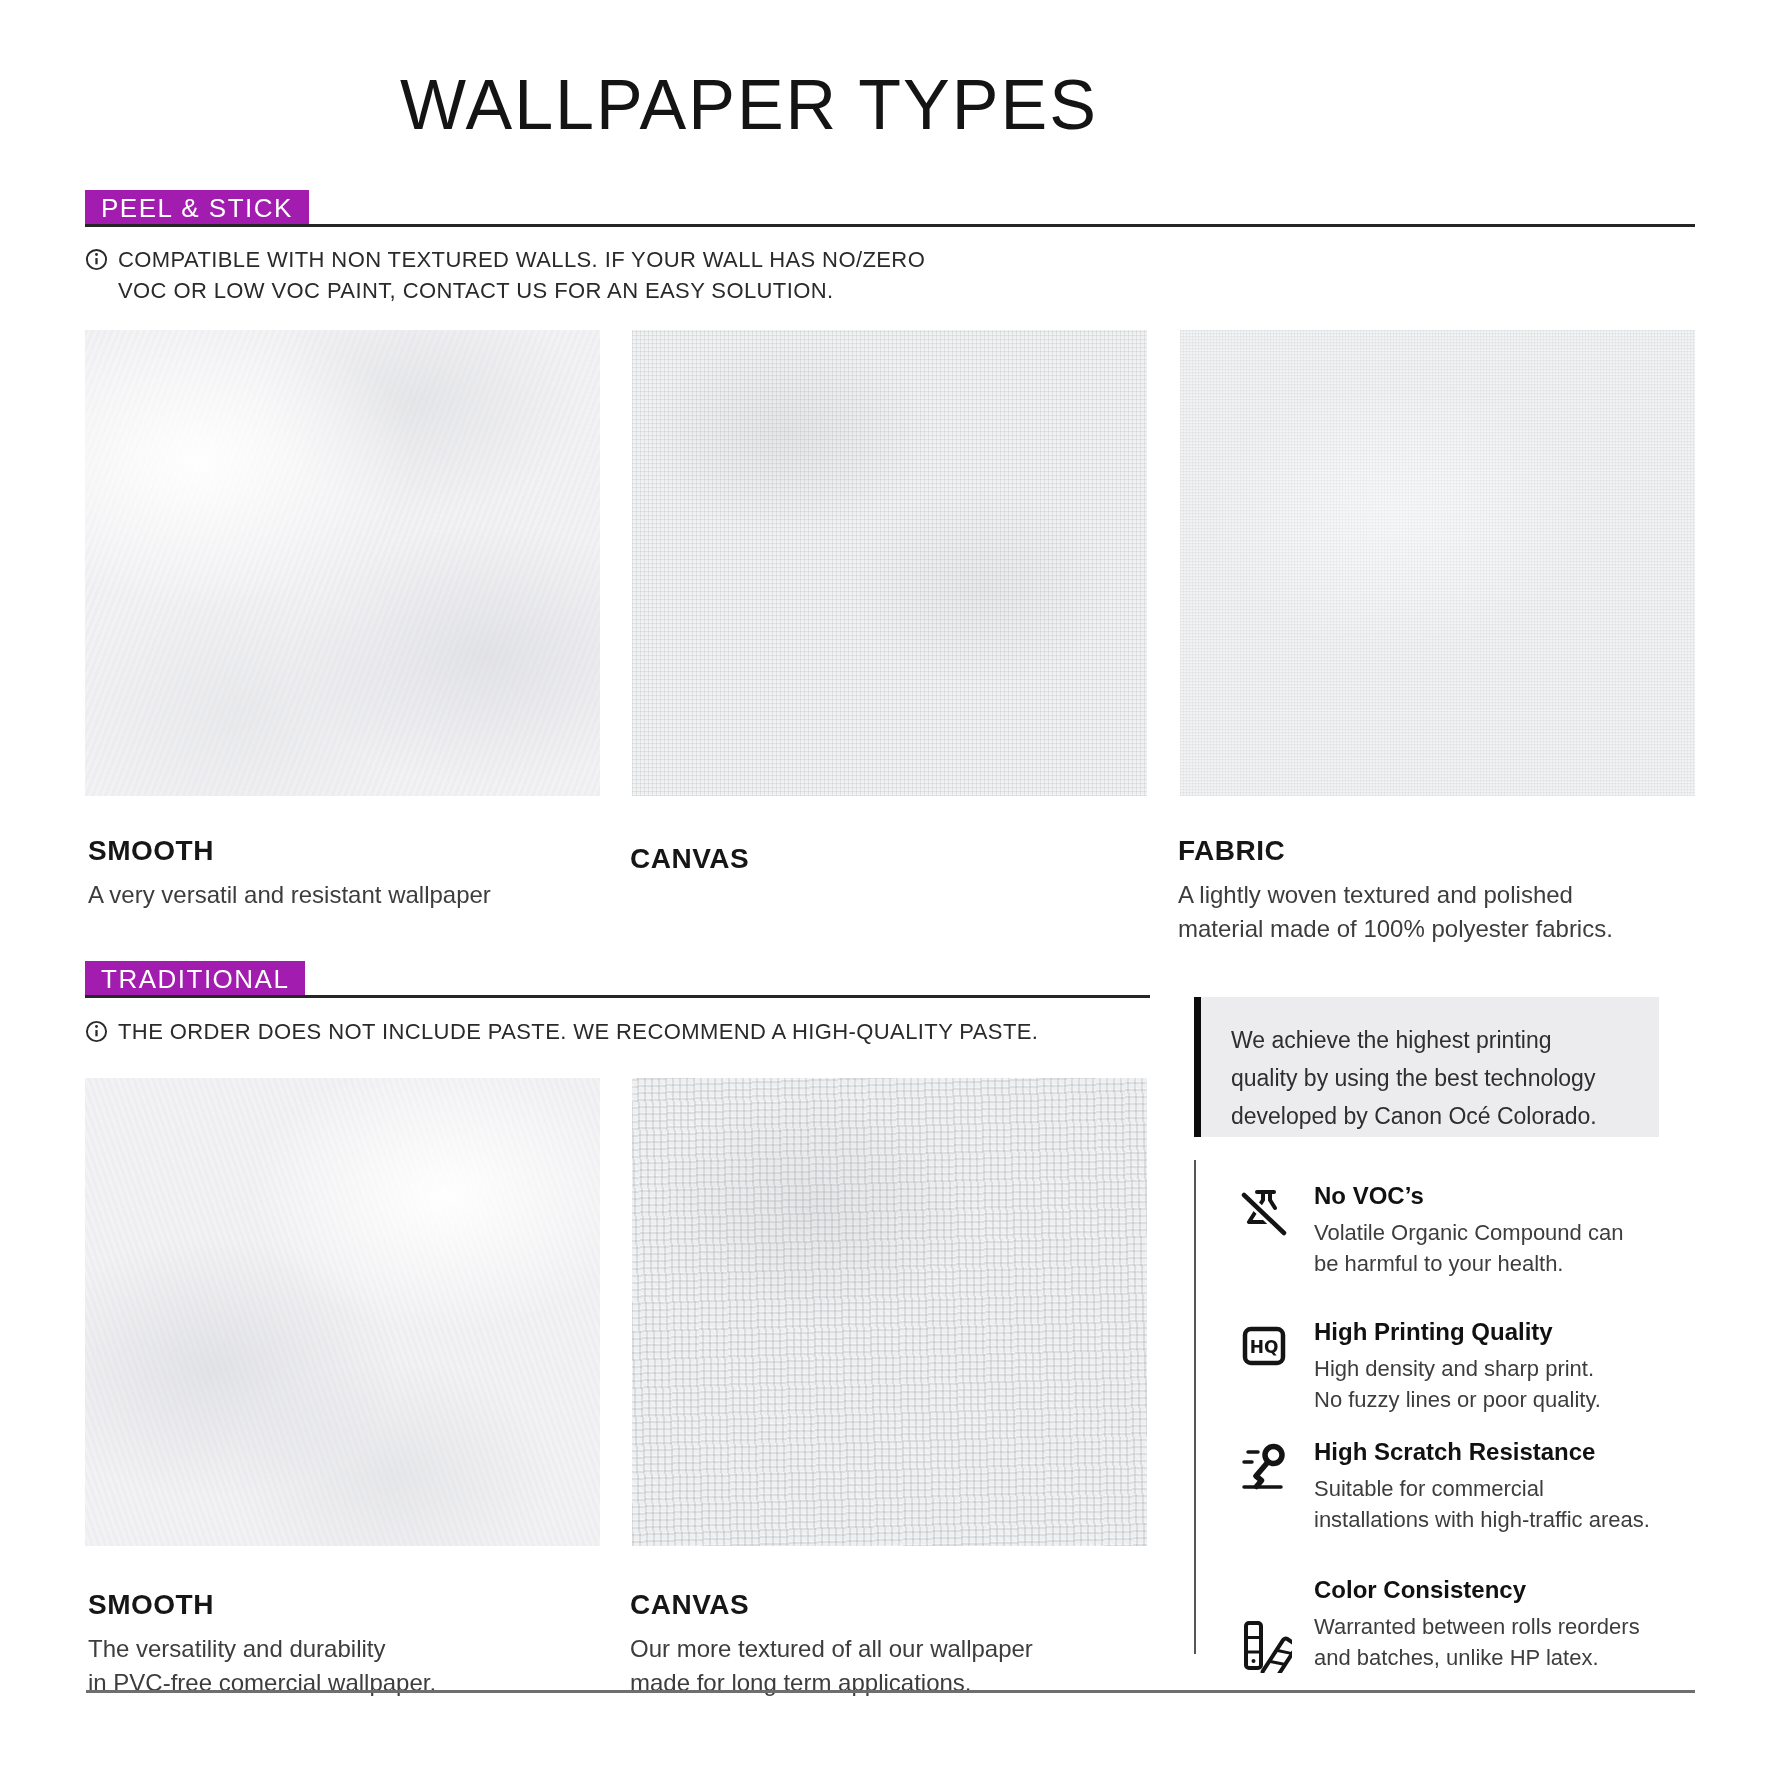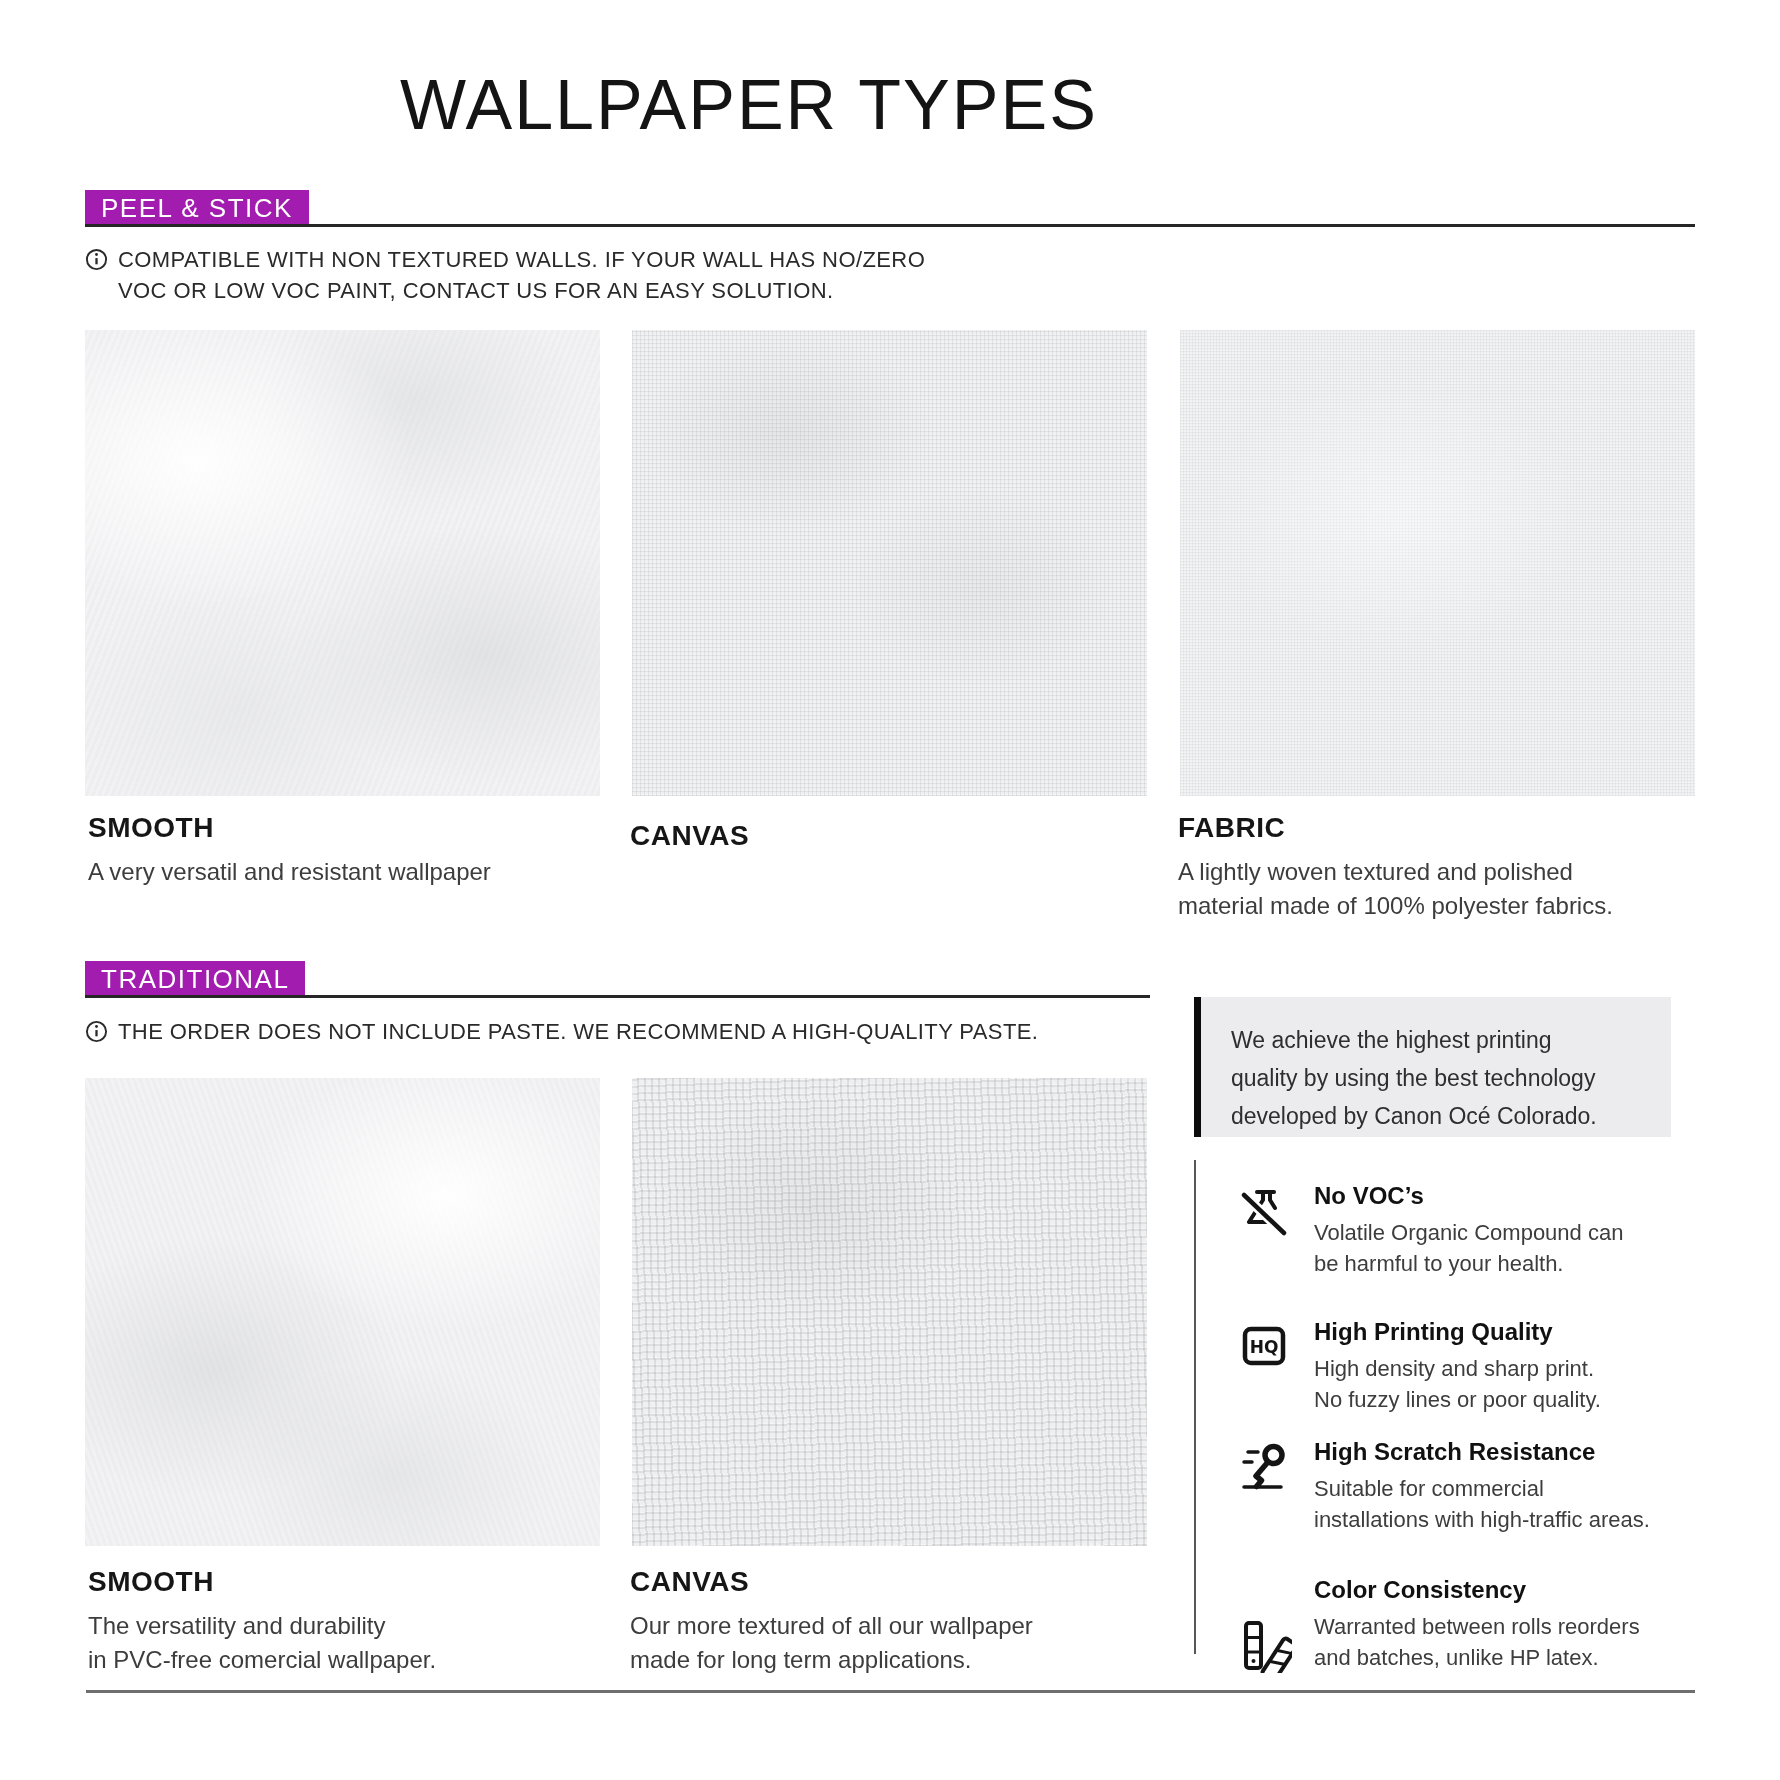--- a/index.html
+++ b/index.html
@@ -57,26 +57,26 @@
   .tex-canvas2{
     height:468px;
     background:
       radial-gradient(45% 35% at 35% 28%, rgba(128,130,136,.10), rgba(128,130,136,0) 70%),
       repeating-linear-gradient(88deg, rgba(88,90,96,.13) 0 2px, rgba(0,0,0,0) 2px 7px),
       repeating-linear-gradient(-2deg, rgba(88,90,96,.11) 0 2px, rgba(255,255,255,.32) 2px 3px, rgba(0,0,0,0) 3px 7px),
       repeating-linear-gradient(45deg, rgba(255,255,255,.28) 0 1px, rgba(0,0,0,0) 1px 5px),
       #eeeff0;
   }
 
-  .sw-info{position:absolute;width:520px;}
+  .sw-info{position:absolute;width:520px;margin-top:23px;}
   .sw-name{font-size:28px;font-weight:600;color:#161616;letter-spacing:.5px;line-height:32px;}
   .sw-desc{margin-top:11px;font-size:24px;line-height:34px;color:#3d3d3d;}
 
   .callout{position:absolute;left:1194px;top:997px;width:424px;height:116px;background:#ececee;
-           border-left:7px solid #0c0c0c;padding:24px 16px 0 30px;font-size:23px;line-height:38px;color:#2e2e2e;}
+           border-left:7px solid #0c0c0c;padding:24px 4px 0 30px;font-size:23px;line-height:38px;color:#2e2e2e;}
 
   .feature{position:absolute;display:flex;gap:22px;width:460px;}
   .f-icon{flex:none;width:56px;height:56px;}
   .f-icon svg{stroke:#141414;}
   .f-title{font-size:24px;font-weight:700;color:#111111;margin-bottom:7px;line-height:28px;}
   .f-desc{font-size:22px;line-height:31px;color:#3d3d3d;}
 
   .info-glyph{stroke:#2a2a2a;}
 </style>
 </head>

